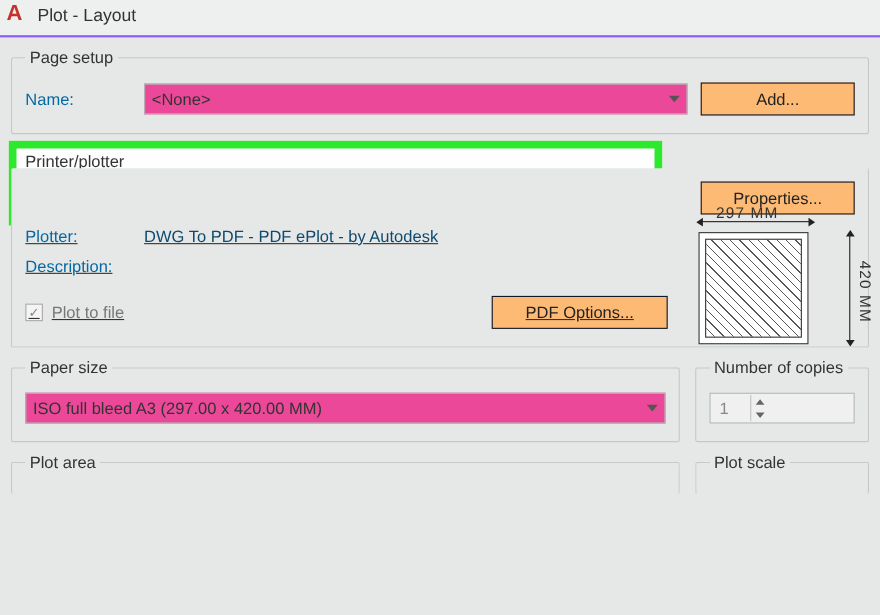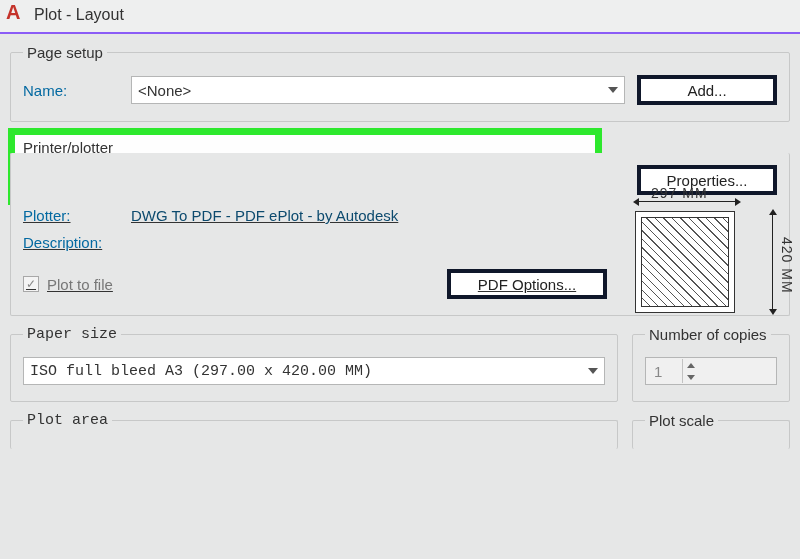--- a/index.html
+++ b/index.html
@@ -48,43 +48,43 @@
   fieldset.cut { border-bottom: none; padding-bottom: 6px; }
   legend { padding: 0 4px; font-size: 15px; color: #333; }
 
   .row { display: flex; align-items: center; gap: 12px; }
   .lbl { width: 96px; color: #0369a1; }
 
   .combo {
     display: flex;
     align-items: center;
     justify-content: space-between;
-    background: #ffffff;
+    background: #ec4899;
     border: 1px solid #b5b6b6;
     height: 28px;
     padding: 0 6px;
     font-size: 15px;
     color: #333;
   }
   .combo .cv { white-space: nowrap; overflow: hidden; text-overflow: ellipsis; }
   .caret {
     width: 0; height: 0;
     border-left: 5px solid transparent;
     border-right: 5px solid transparent;
     border-top: 6px solid #555;
     margin-left: 6px;
     flex: none;
   }
 
   .btn {
     display: flex;
     align-items: center;
     justify-content: center;
-    background: #ffffff;
-    border: 4px solid #0f172a;
+    background: #fdba74;
+    border: 1px solid #0f172a;
     height: 30px;
     padding: 0 18px;
     font-size: 15px;
     color: #222;
   }
 
   .spinner {
     display: flex;
     align-items: center;
     border: 1px solid #b5b6b6;
@@ -149,21 +149,21 @@
   .pv-arrows-right::after{content:"";position:absolute;bottom:-4px;left:-4px;width:0;height:0;border-left:4px solid transparent;border-right:4px solid transparent;border-top:6px solid #222;}
   .pv-rect {
     position:absolute;
     border:1px solid #333;
     background: repeating-linear-gradient(45deg, transparent 0 5px, #555 5px 6px);
   }
   .pv-rect.outer { left:6px; top:4px; right:24px; bottom:4px; background:#fff; }
   .pv-rect.inner { left:12px; top:10px; right:30px; bottom:10px; }
 
   .two-col { display:flex; gap:14px; align-items: stretch; }
-  .two-col > fieldset:first-child { flex: 1; font-family: Liberation Mono, monospace; }
+  .two-col > fieldset:first-child { flex: 1; }
   .copies-fs { width: 158px; }
 </style>
 </head>
 <body>
 
 <div class="titlebar">
   <div class="logo"></div>
   <div class="title-text">Plot - Layout</div>
 </div>
 

